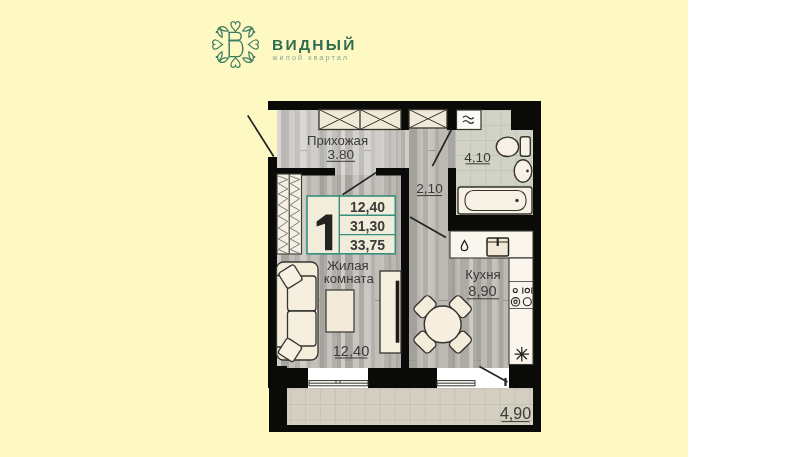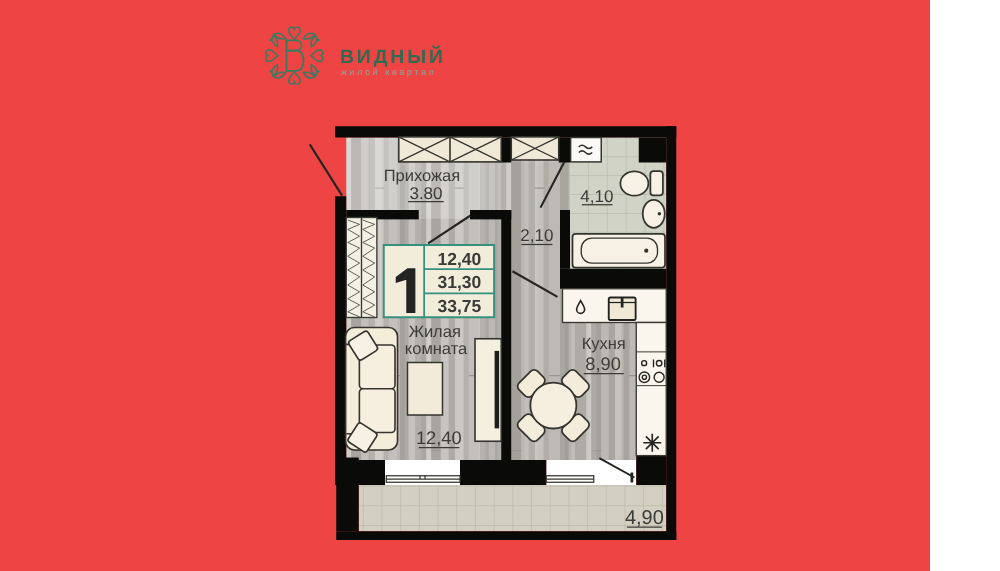--- a/index.html
+++ b/index.html
@@ -1,16 +1,16 @@
 <!DOCTYPE html>
 <html><head>
 <meta charset="utf-8">
 <style>
 html,body{margin:0;padding:0;background:#ffffff;}
-#page{position:relative;width:744px;height:457px;background:#ef4444;overflow:hidden;
+#page{position:relative;width:688px;height:457px;background:#fef9c3;overflow:hidden;
 font-family:"Liberation Sans", sans-serif;}
 svg{display:block;}
 </style>
 </head>
 <body>
 <div id="page">
 <svg width="800" height="457" viewBox="0 0 800 457">
 <defs>
 <pattern id="wood" width="64" height="320" patternUnits="userSpaceOnUse">
   <rect width="64" height="320" fill="#b9b6b1"></rect>

